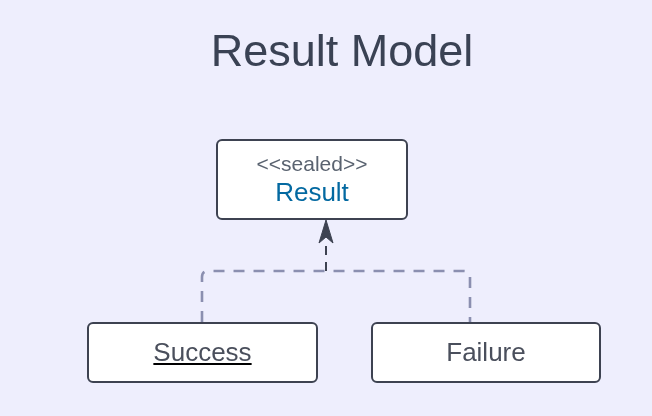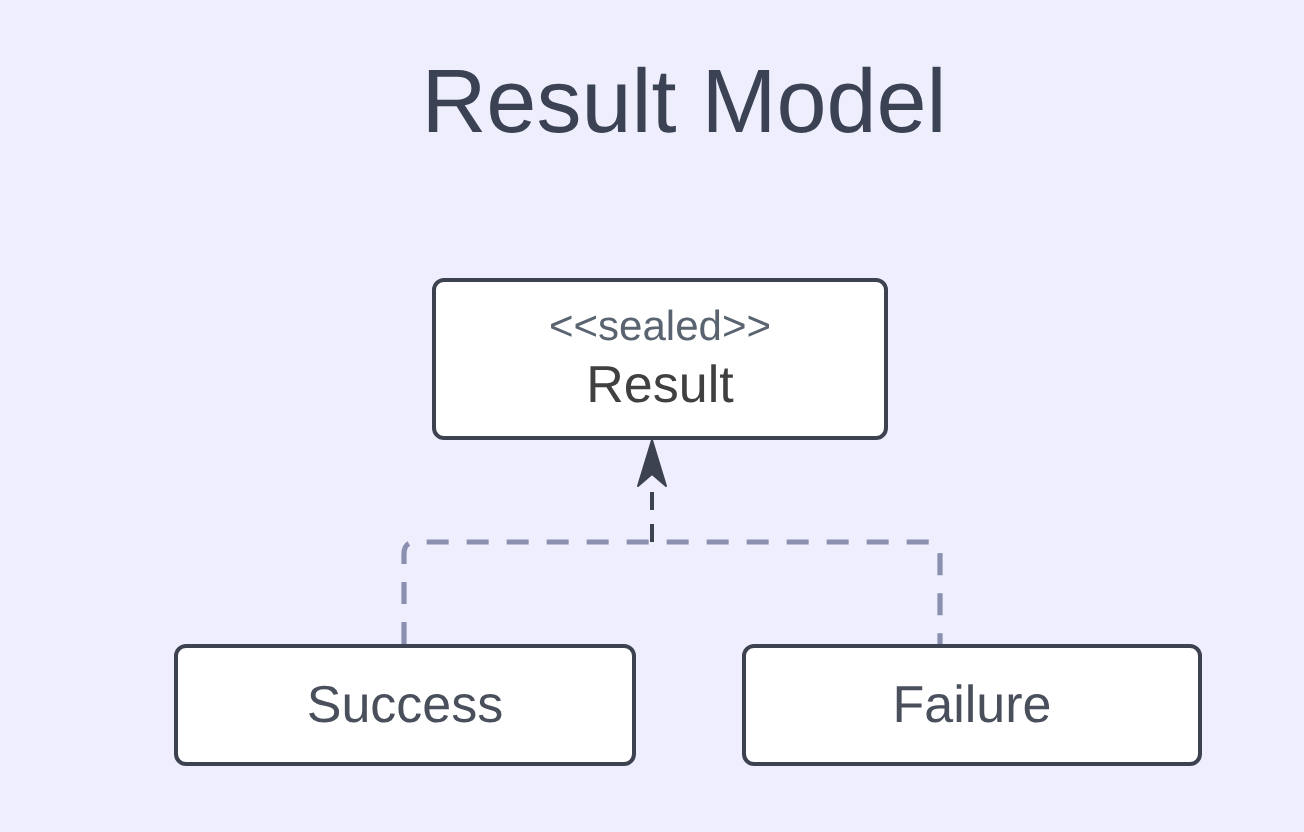--- a/index.html
+++ b/index.html
@@ -39,44 +39,45 @@
     border-radius: 6px;
     box-sizing: border-box;
     display: flex;
     flex-direction: column;
     align-items: center;
     justify-content: center;
   }
   #node-result {
     left: 216px;
     top: 139px;
-    width: 228px;
+    width: 192px;
     height: 81px;
   }
   #node-success {
     left: 87px;
     top: 322px;
     width: 231px;
     height: 61px;
+    text-decoration: underline;
   }
   #node-failure {
     left: 371px;
     top: 322px;
     width: 230px;
     height: 61px;
   }
   .stereotype {
     font-size: 21px;
     color: #5a6370;
     line-height: 26px;
     white-space: nowrap;
   }
   .class-name {
     font-size: 26px;
-    color: #404040;
+    color: #0369a1;
     line-height: 31px;
     white-space: nowrap;
   }
   .leaf-name {
     font-size: 26px;
     color: #4a4f5c;
     line-height: 31px;
     white-space: nowrap;
   }
   #connector-layer {

